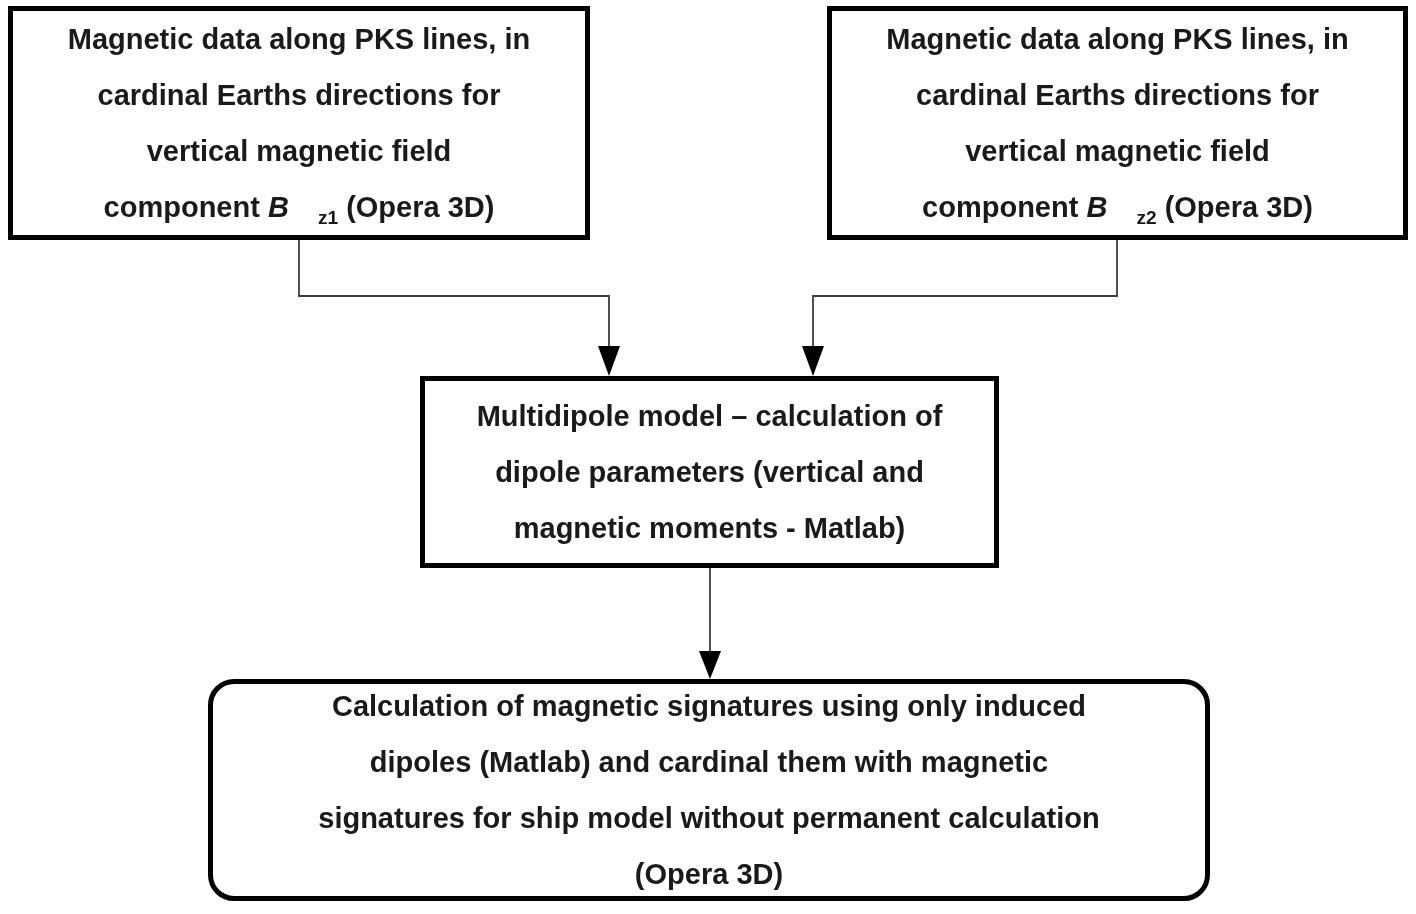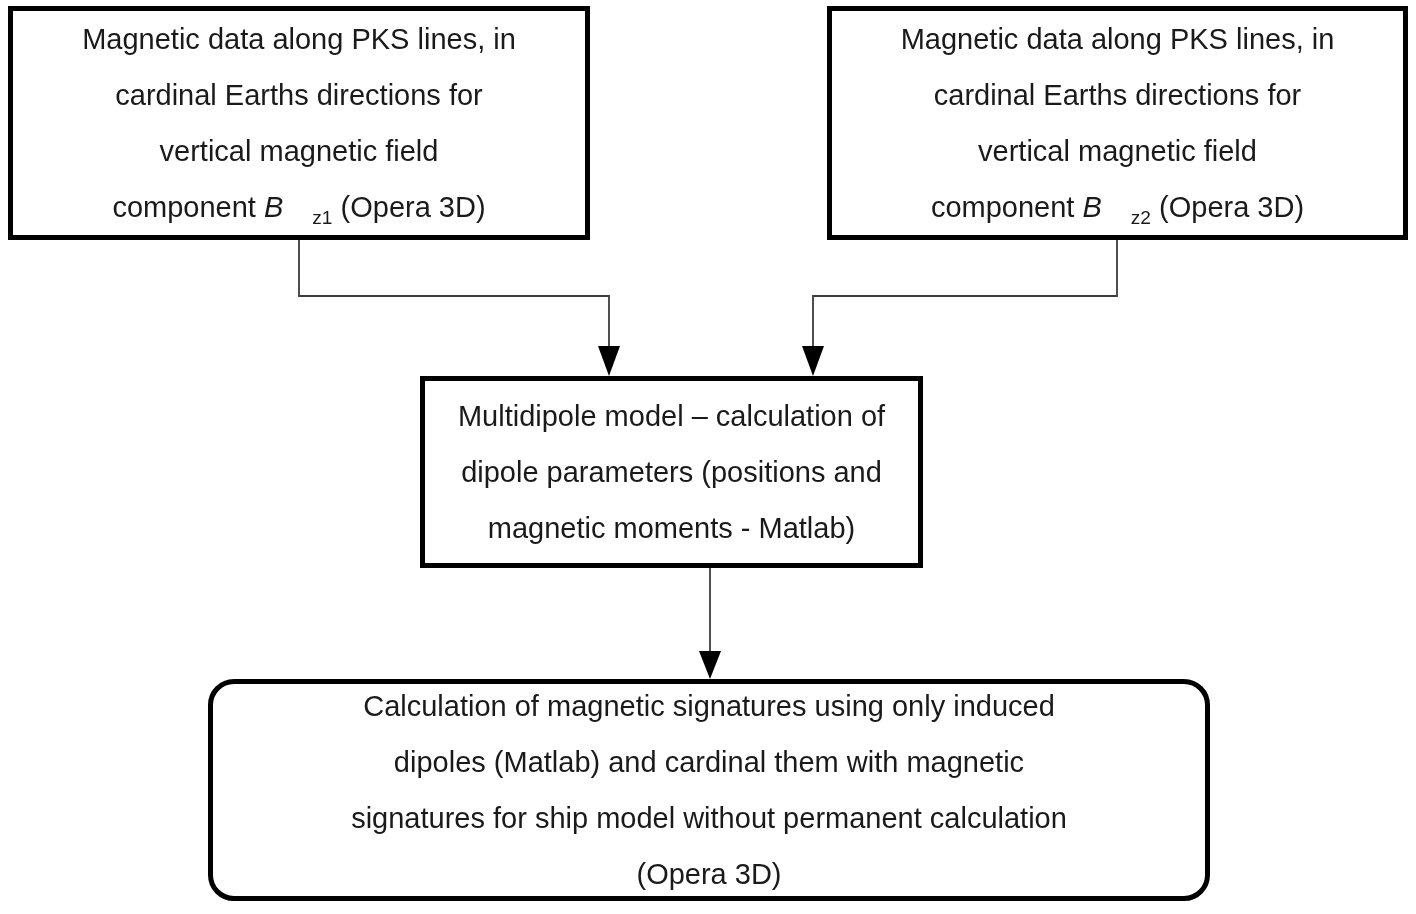--- a/index.html
+++ b/index.html
@@ -26,36 +26,37 @@
     background: var(--box-background);
     border: 5px solid var(--box-border);
     display: flex;
     flex-direction: column;
     justify-content: center;
     align-items: center;
     text-align: center;
     color: var(--text);
     font-size: 29px;
     z-index: 2;
+    font-weight: bold;
   }
   .flow-box .line {
     line-height: 56px;
     white-space: nowrap;
   }
   .flow-box .formula-symbol {
     font-style: italic;
   }
   .flow-box sub {
     font-size: 0.66em;
     line-height: 0;
     margin-left: 29px;
   }
   #box-top-left  { left: 8px;   top: 6px;   width: 582px;  height: 234px; }
   #box-top-right { left: 827px; top: 6px;   width: 581px;  height: 234px; }
-  #box-middle    { left: 420px; top: 376px; width: 503px;  height: 192px; }
+  #box-middle    { left: 420px; top: 376px; width: 579px;  height: 192px; }
   #box-bottom    { left: 208px; top: 679px; width: 1002px; height: 222px; border-radius: 26px; }
   .connector-layer {
     position: absolute;
     left: 0; top: 0;
     width: 1416px;
     height: 914px;
     z-index: 1;
   }
   .connector-layer polyline, .connector-layer line {
     fill: none;
@@ -100,21 +101,21 @@
     <div class="line">Magnetic data along PKS lines, in</div>
     <div class="line">cardinal Earths directions for</div>
     <div class="line">vertical magnetic field</div>
     <div class="line">
       <span>component </span><span class="formula-symbol">B</span><sub>z2</sub><span> (Opera 3D)</span>
     </div>
   </div>
 
   <div class="flow-box" id="box-middle">
     <div class="line">Multidipole model – calculation of</div>
-    <div class="line">dipole parameters (positions and</div>
+    <div class="line">dipole parameters (vertical and</div>
     <div class="line">magnetic moments - Matlab)</div>
   </div>
 
   <div class="flow-box" id="box-bottom">
     <div class="line">Calculation of magnetic signatures using only induced</div>
     <div class="line">dipoles (Matlab) and cardinal them with magnetic</div>
     <div class="line">signatures for ship model without permanent calculation</div>
     <div class="line">(Opera 3D)</div>
   </div>
 

